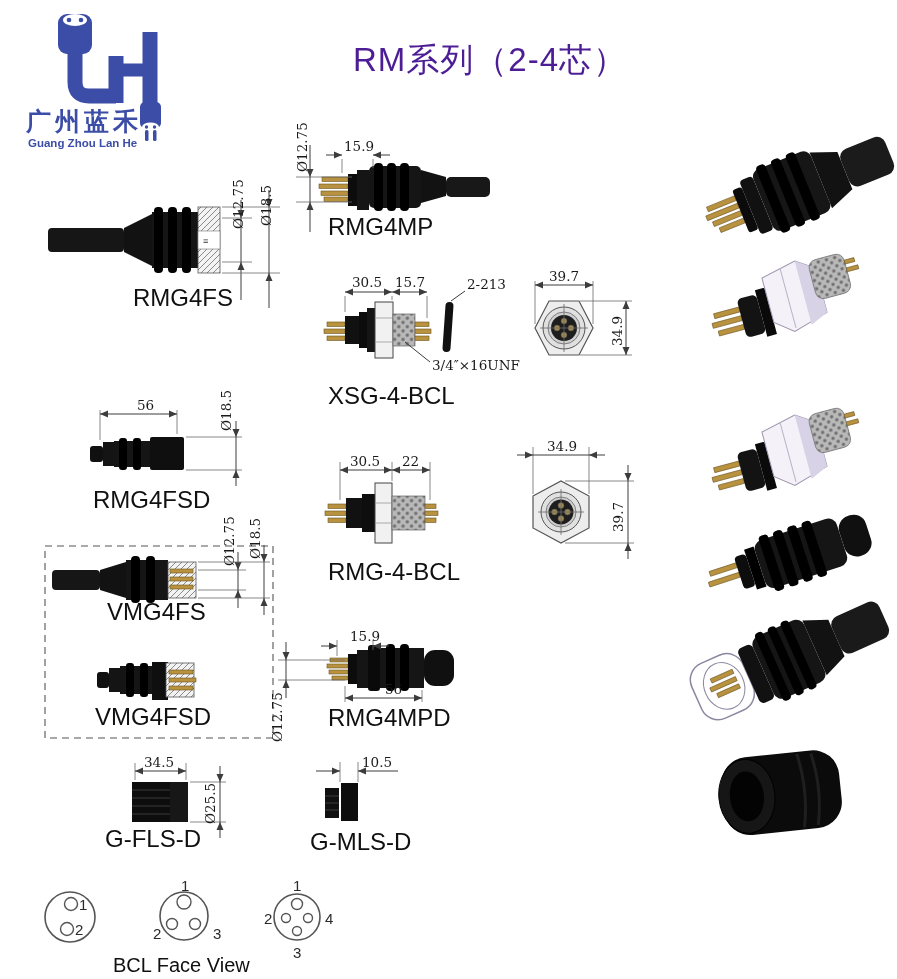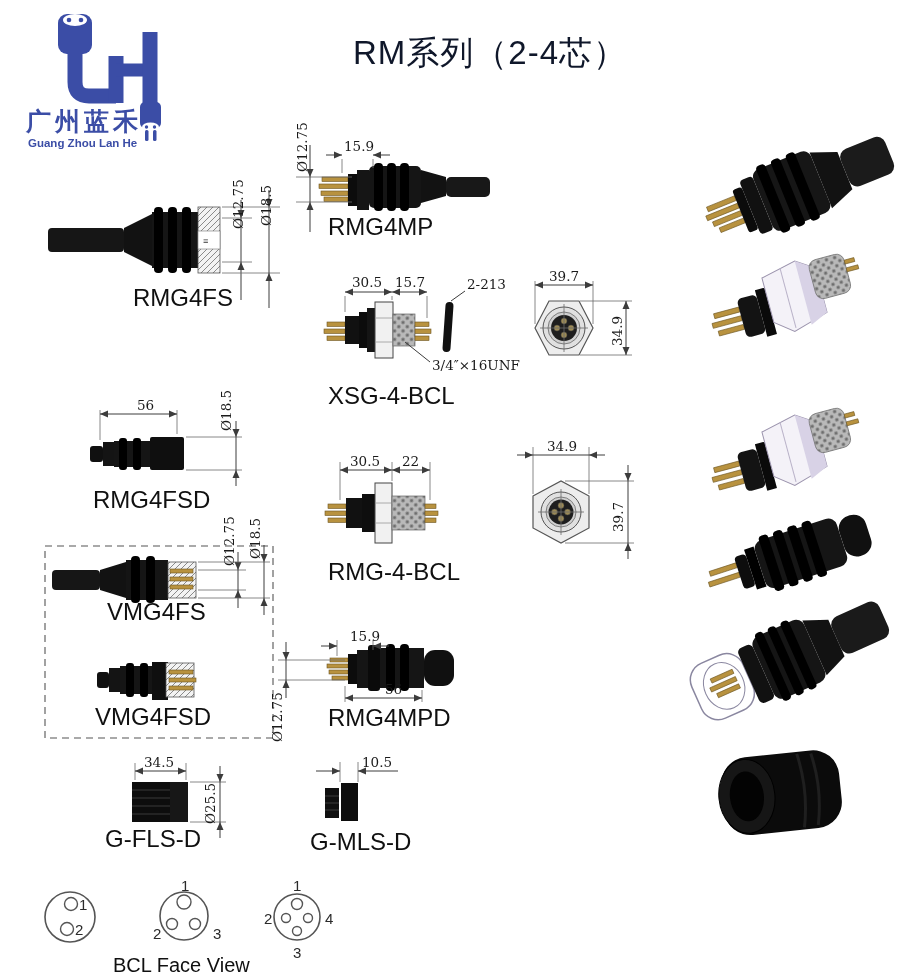--- a/index.html
+++ b/index.html
@@ -1,19 +1,19 @@
 <!DOCTYPE html>
 <html><head>
 <meta charset="utf-8">
 <style>
   html,body{margin:0;padding:0;background:#fff}
   #canvas{position:relative;width:897px;height:979px;background:#fff;overflow:hidden;
           font-family:"Liberation Sans",sans-serif}
-  .title{position:absolute;left:320px;top:31px;width:340px;text-align:center;
-         font-size:33px;color:#0f172a;letter-spacing:1px;white-space:nowrap}
+  .title{position:absolute;left:320px;top:38px;width:340px;text-align:center;
+         font-size:33px;color:#4c1d95;letter-spacing:1px;white-space:nowrap}
   #sheet{position:absolute;left:0;top:0}
   .dim-t{font-family:"DejaVu Serif",serif;font-size:13.5px;fill:#1a1a1a}
   .lbl{font-family:"Liberation Sans",sans-serif;font-size:24px;fill:#101010}
   .num{font-family:"Liberation Sans",sans-serif;font-size:15px;fill:#2a2a2a}
   .cap{font-family:"Liberation Sans",sans-serif;font-size:20px;fill:#101010}
   .note{font-family:"DejaVu Serif",serif;font-size:13.5px;fill:#1a1a1a}
   .ext{stroke:#6a6a6a;stroke-width:0.8;fill:none}
   .dl{stroke:#3c3c3c;stroke-width:1;fill:none}
   .pin{fill:#b8923f;stroke:#6b5420;stroke-width:0.6}
   .body-dark{fill:#151515}

